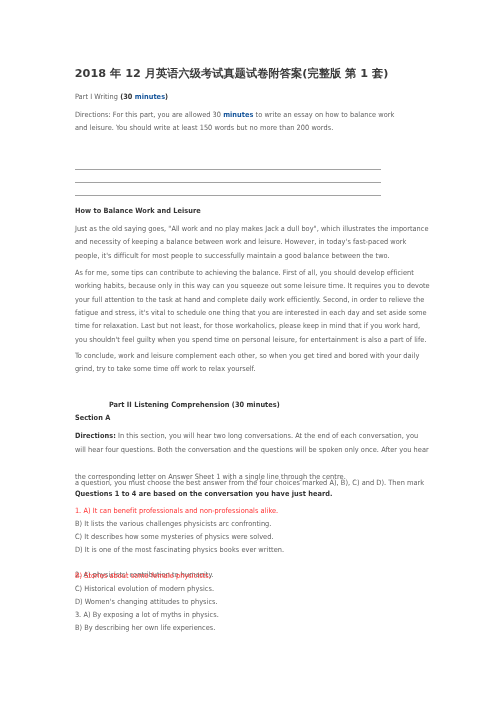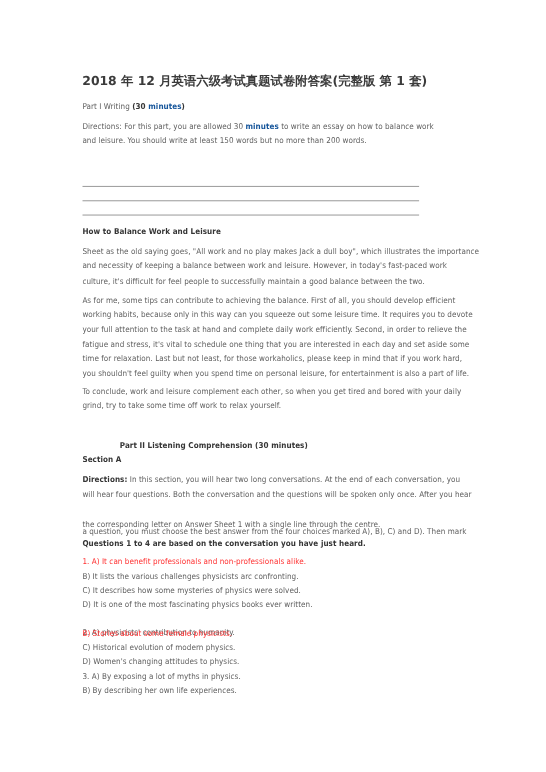--- a/index.html
+++ b/index.html
@@ -26,23 +26,23 @@
 <div class="page">
   <h1 class="title">2018 年 12 月英语六级考试真题试卷附答案(完整版 第 1 套)</h1>
   <div id="mount">
       <div class="ln" style="top: 91.9px;"><span>Part I Writing </span><span class="s">(30 </span><span class="blue">minutes</span><span class="s">)</span></div>
       <div class="ln" style="top: 110px;"><span>Directions: For this part, you are allowed 30 </span><span class="blue">minutes</span><span> to write an essay on how to balance work</span></div>
       <div class="ln" style="top: 123.3px;"><span>and leisure. You should write at least 150 words but no more than 200 words.</span></div>
       <div class="rule" style="top: 169px;"></div>
       <div class="rule" style="top: 182.1px;"></div>
       <div class="rule" style="top: 195.2px;"></div>
       <div class="ln bold" style="top: 205.9px;">How to Balance Work and Leisure</div>
-      <div class="ln" style="top: 223.8px;">Sheet as the old saying goes, "All work and no play makes Jack a dull boy", which illustrates the importance</div>
+      <div class="ln" style="top: 223.8px;">Just as the old saying goes, "All work and no play makes Jack a dull boy", which illustrates the importance</div>
       <div class="ln" style="top: 237.15px;">and necessity of keeping a balance between work and leisure. However, in today's fast-paced work</div>
-      <div class="ln" style="top: 250.5px;">culture, it's difficult for feel people to successfully maintain a good balance between the two.</div>
+      <div class="ln" style="top: 250.5px;">people, it's difficult for most people to successfully maintain a good balance between the two.</div>
       <div class="ln" style="top: 267.8px;">As for me, some tips can contribute to achieving the balance. First of all, you should develop efficient</div>
       <div class="ln" style="top: 281.15px;">working habits, because only in this way can you squeeze out some leisure time. It requires you to devote</div>
       <div class="ln" style="top: 294.5px;">your full attention to the task at hand and complete daily work efficiently. Second, in order to relieve the</div>
       <div class="ln" style="top: 307.85px;">fatigue and stress, it's vital to schedule one thing that you are interested in each day and set aside some</div>
       <div class="ln" style="top: 321.2px;">time for relaxation. Last but not least, for those workaholics, please keep in mind that if you work hard,</div>
       <div class="ln" style="top: 334.55px;">you shouldn't feel guilty when you spend time on personal leisure, for entertainment is also a part of life.</div>
       <div class="ln" style="top: 350.8px;">To conclude, work and leisure complement each other, so when you get tired and bored with your daily</div>
       <div class="ln" style="top: 364.15px;">grind, try to take some time off work to relax yourself.</div>
       <div class="ln bold" style="top: 399.9px; padding-left: 34px;">Part II Listening Comprehension (30 minutes)</div>
       <div class="ln bold" style="top: 412.7px;">Section A</div>

